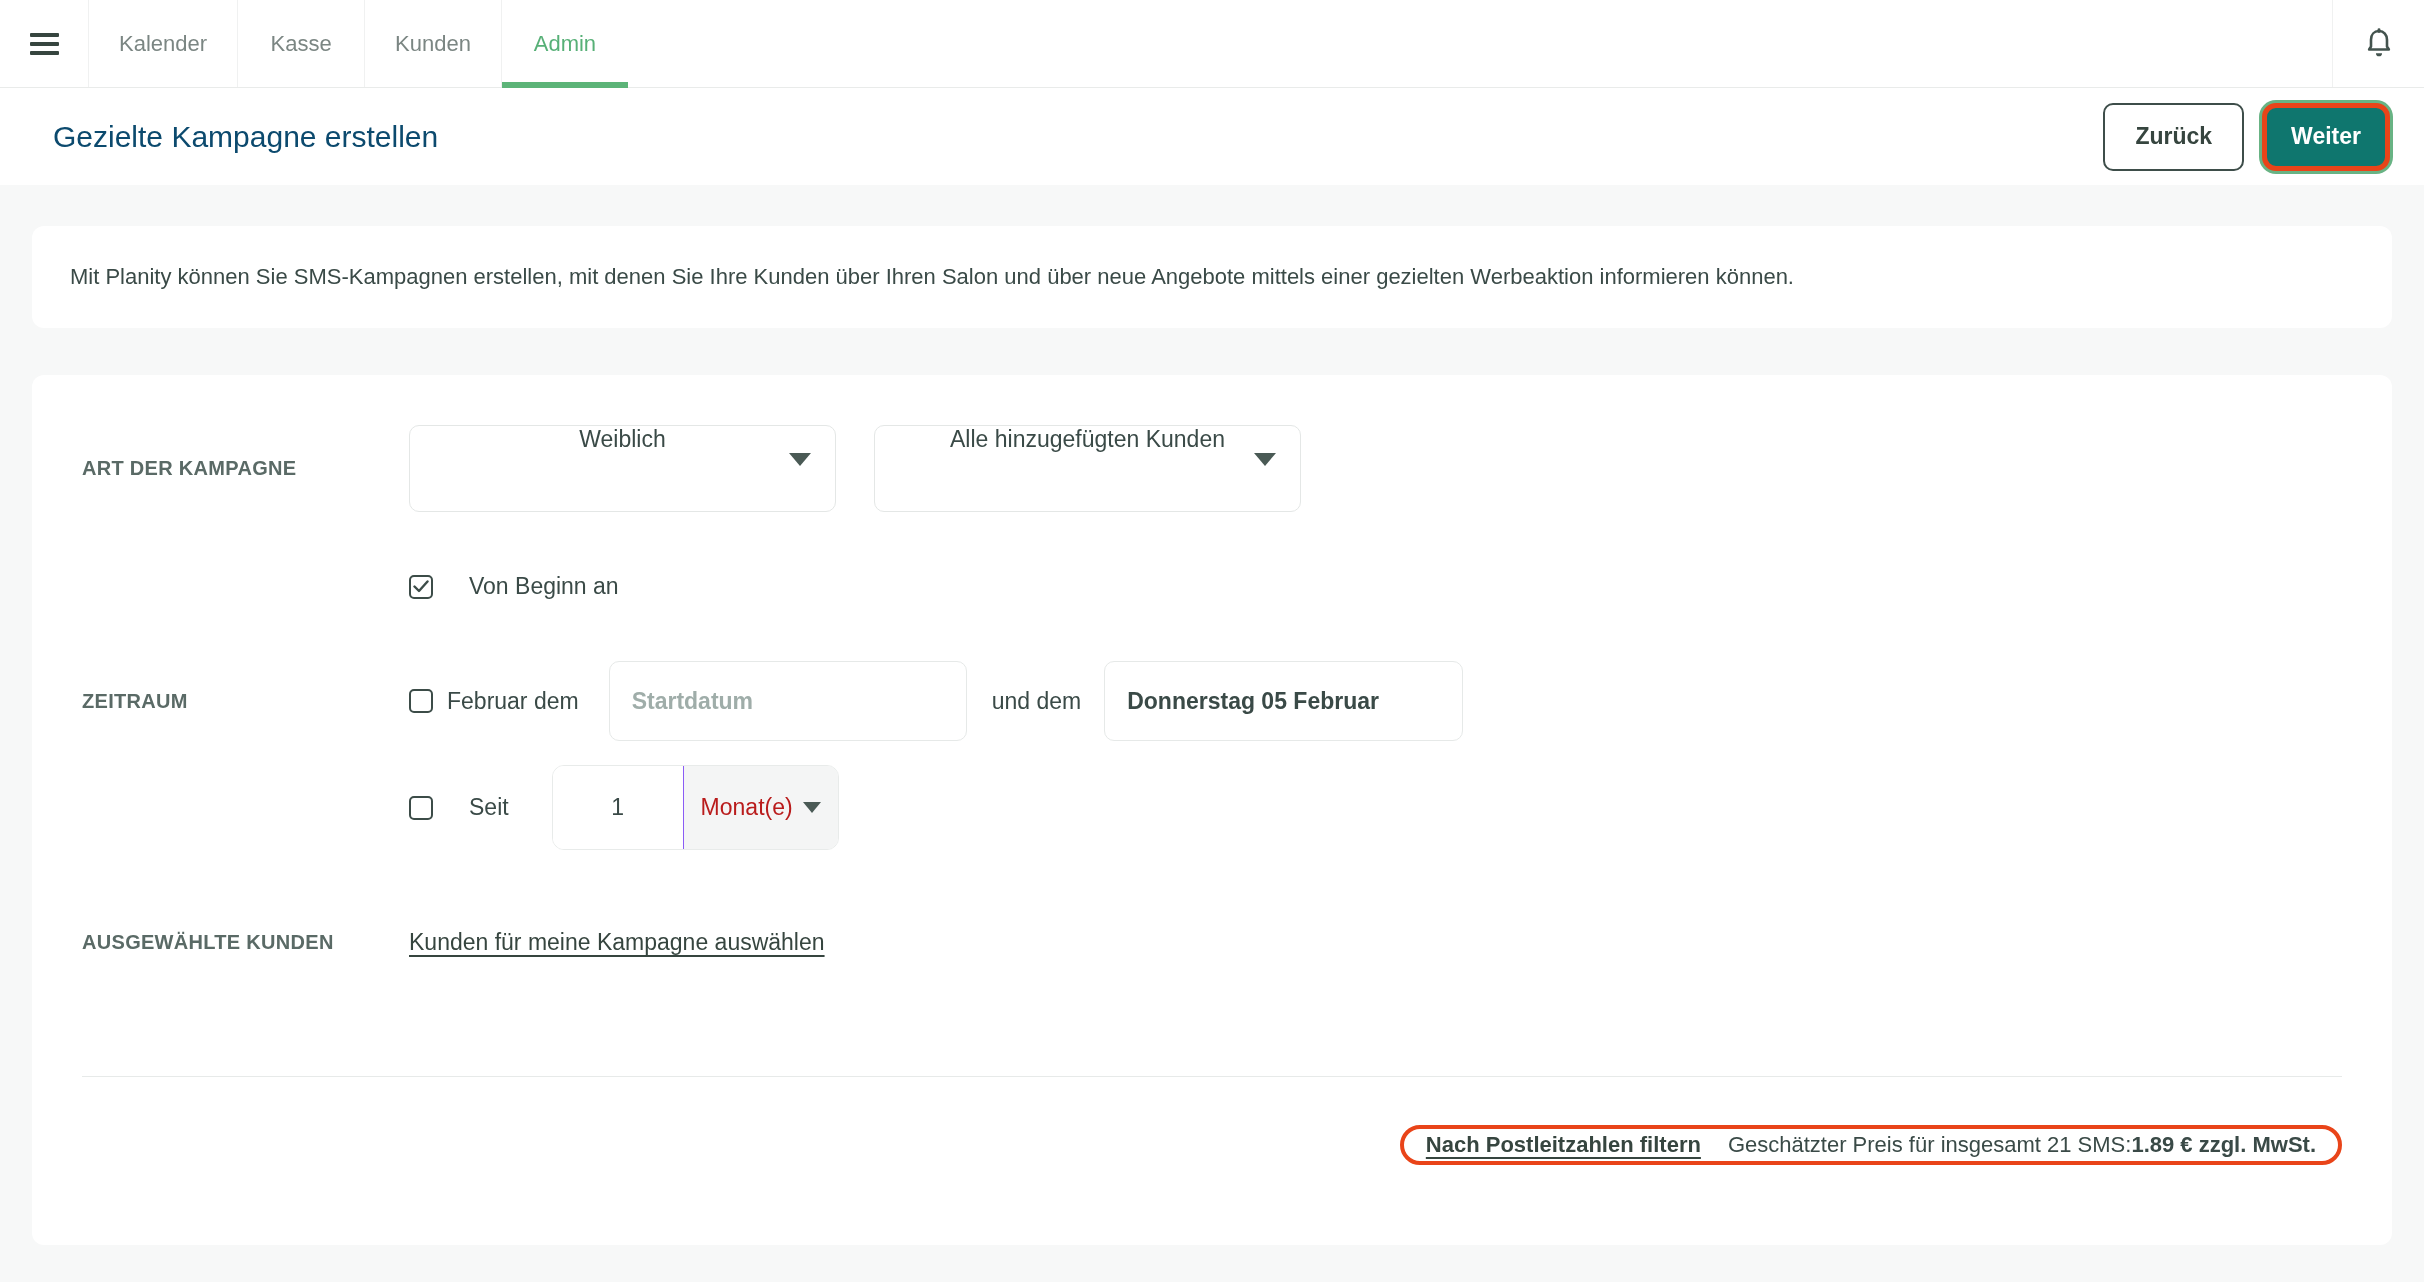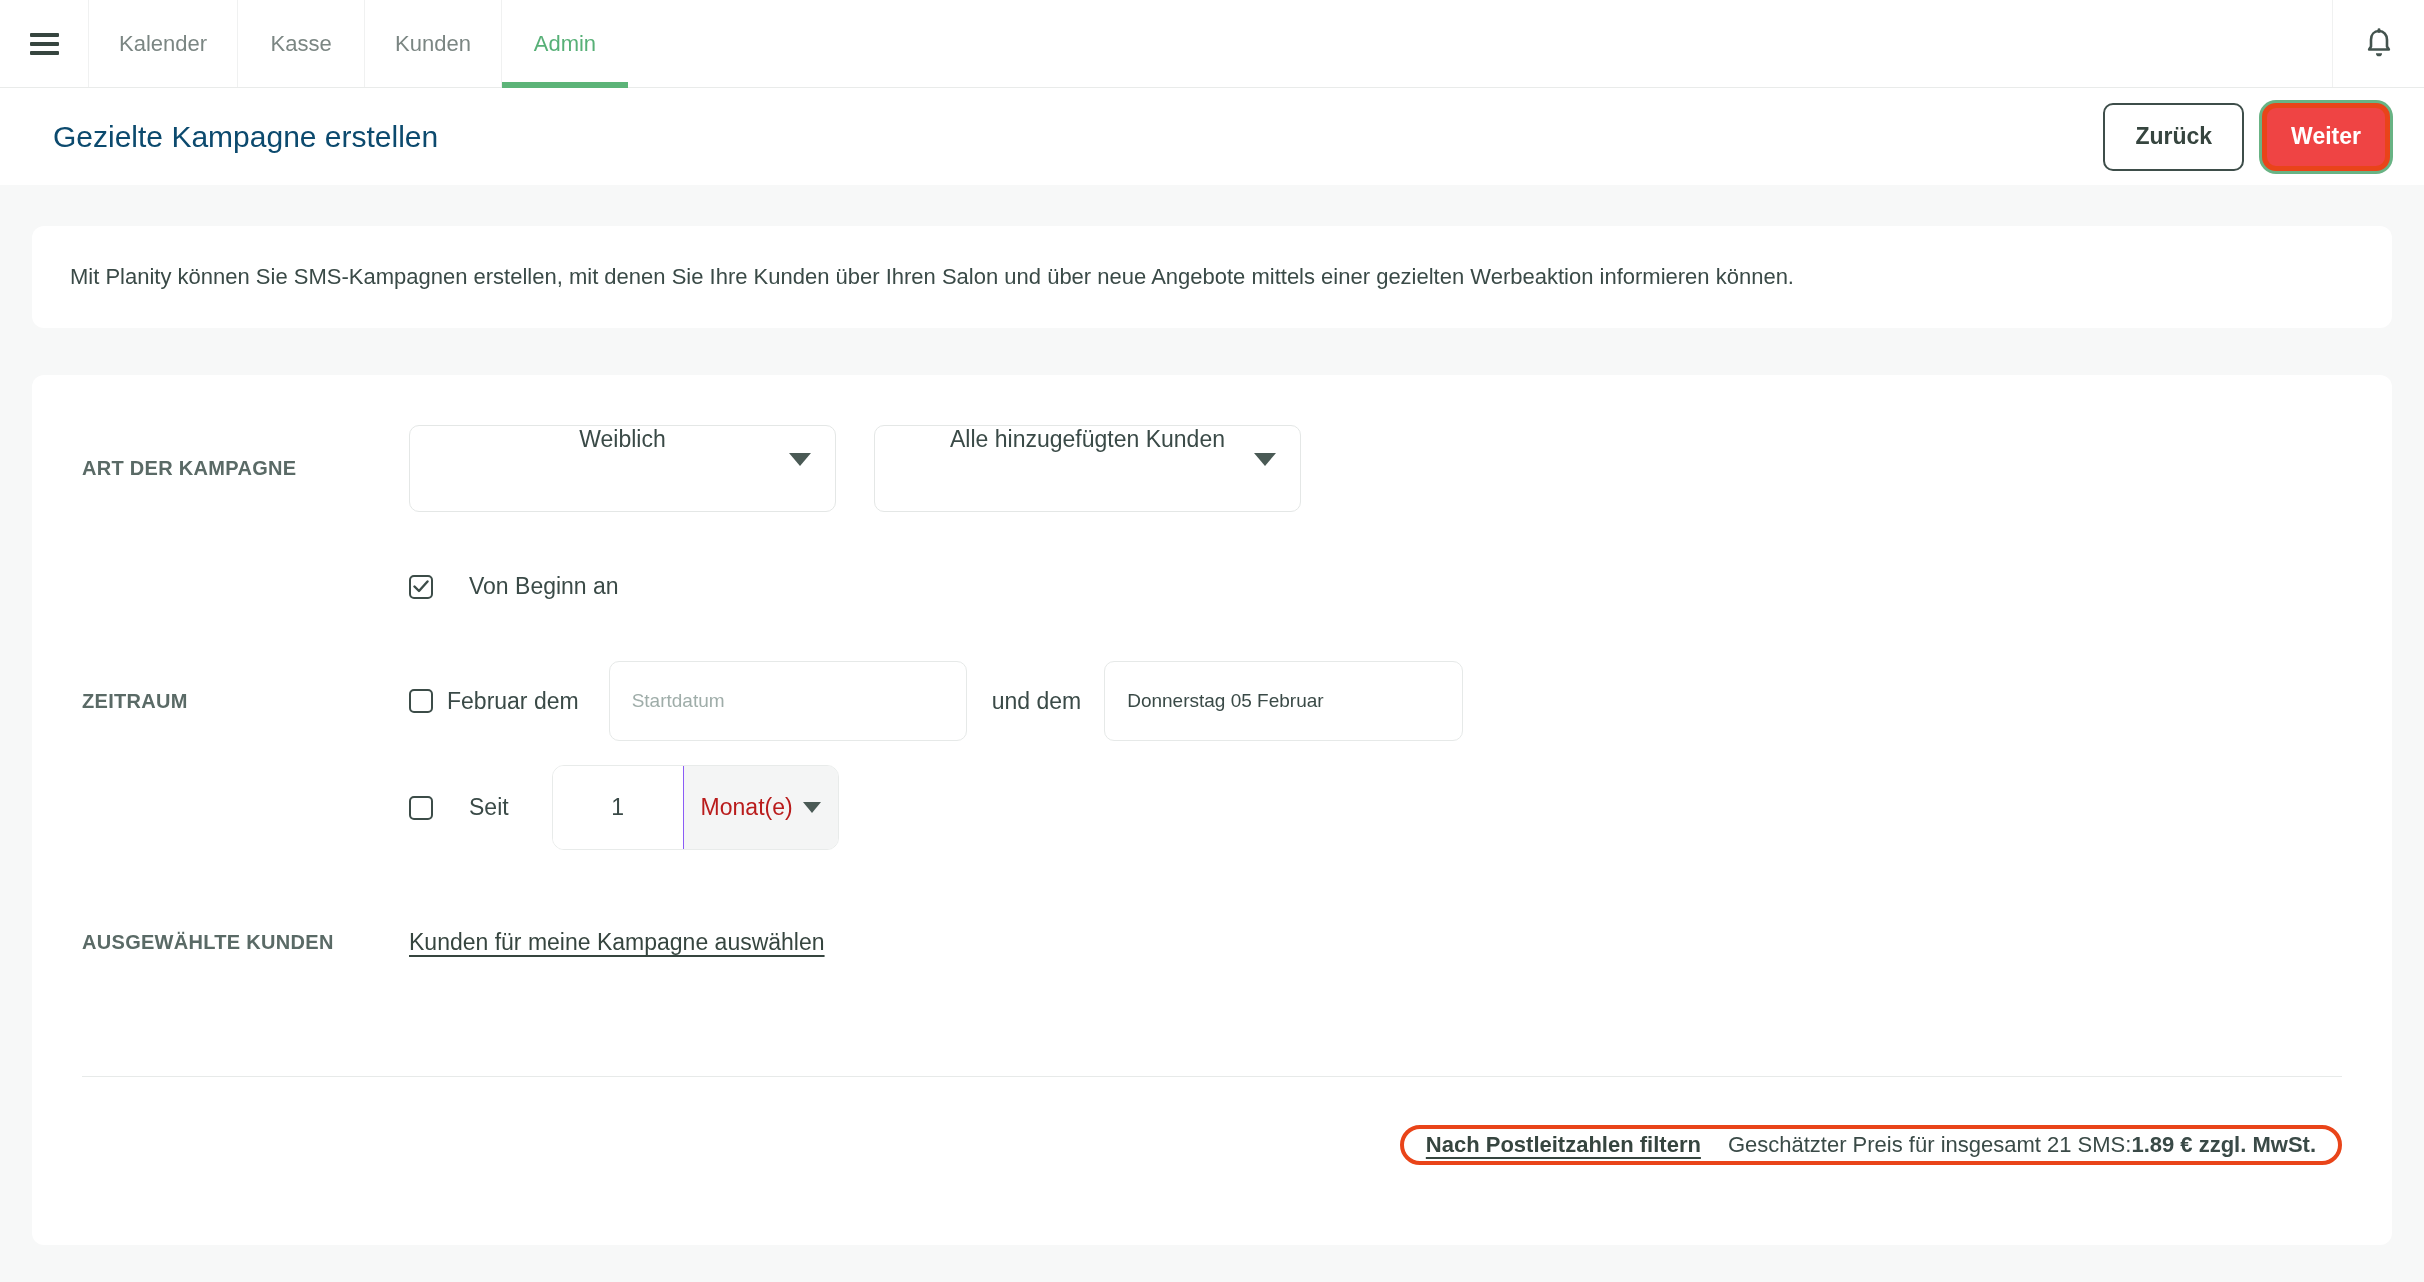--- a/index.html
+++ b/index.html
@@ -52,21 +52,21 @@
   .page-title { font-size: 30px; font-weight: 400; color: #0c4a6e; }
   .header-actions { margin-left: auto; display: flex; align-items: center; gap: 18px; }
   .btn-back {
     height: 68px; padding: 0 30px;
     background: #fff; border: 2px solid #3e4e4a; border-radius: 10px;
     font-size: 23px; font-weight: 600; color: #36453f;
     font-family: "Liberation Sans", sans-serif; cursor: pointer;
   }
   .btn-next {
     height: 68px; padding: 0 24px;
-    background: #ef4444; border: 5px solid #e94419; border-radius: 14px;
+    background: #0f766e; border: 5px solid #e94419; border-radius: 14px;
     box-shadow: 0 0 0 3px #68b384;
     font-size: 23px; font-weight: 600; color: #ffffff;
     font-family: "Liberation Sans", sans-serif; cursor: pointer;
   }
 
   
   .content { padding: 41px 32px 0 32px; }
   .info-card {
     background: #fff; border-radius: 12px;
     min-height: 102px; display: flex; align-items: center;
@@ -107,22 +107,22 @@
     border: 2px solid #3c4c48; border-radius: 5px;
     background: #fff; display: inline-flex; align-items: center; justify-content: center;
     cursor: pointer;
   }
   .cb-label { font-size: 23px; color: #3a4a47; margin-left: 14px; }
 
   .indent { margin-left: 327px; display: flex; align-items: center; gap: 22px; }
 
   .text-input {
     height: 80px; border: 1px solid #e6e9e8; border-radius: 10px;
-    padding: 0 22px; font-size: 19px; color: #3a4a47;
-    font-family: "Liberation Sans", sans-serif; background: #fff;
+    padding: 0 22px; font-size: 23px; color: #3a4a47;
+    font-family: "Liberation Sans", sans-serif; background: #fff; font-weight: bold;
   }
   .text-input::placeholder { color: #9fada9; opacity: 1; }
   .inline-text { font-size: 23px; color: #3a4a47; }
 
   .since-group {
     display: flex; align-items: stretch; height: 85px;
     border: 1px solid #e8ebea; border-radius: 12px; overflow: hidden;
     margin-left: 21px;
   }
   .since-num {

